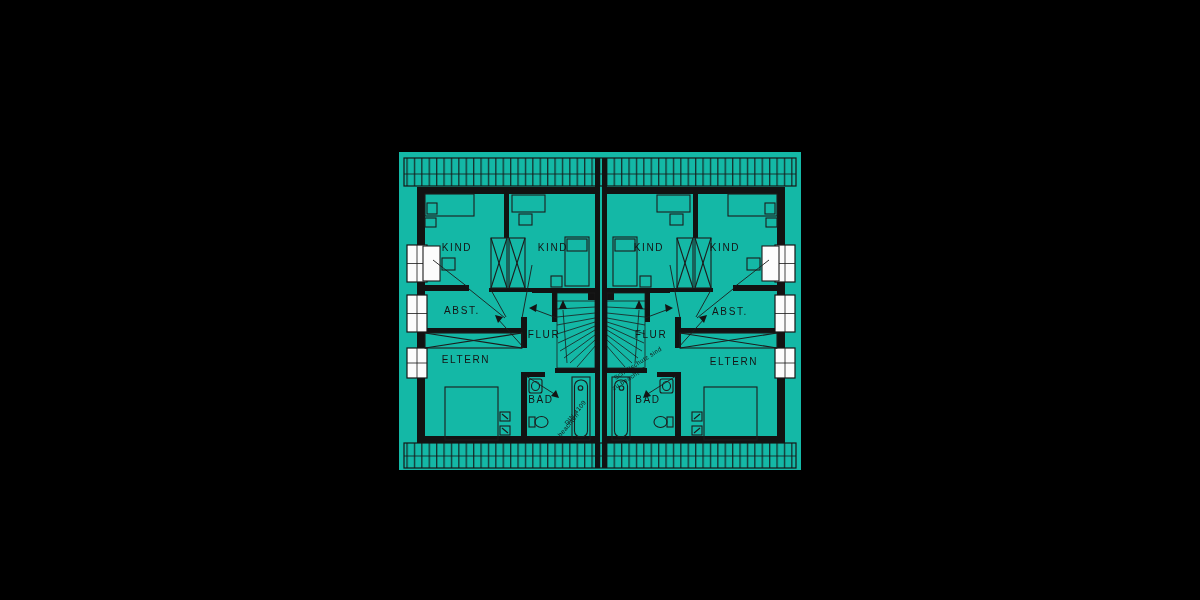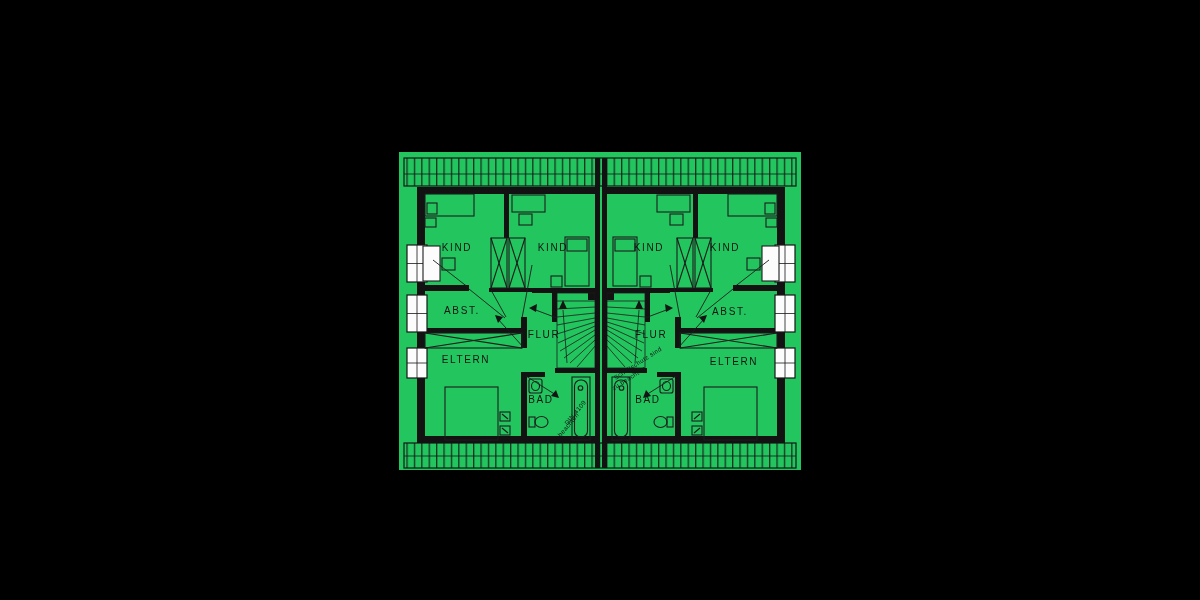--- a/index.html
+++ b/index.html
@@ -1,18 +1,18 @@
 <!DOCTYPE html>
 <html><head>
 <meta charset="utf-8">
 <style>
   html,body{margin:0;padding:0;background:#000;}
   .canvas{position:relative;width:1200px;height:600px;background:#000;overflow:hidden;
           font-family:"Liberation Sans", sans-serif;}
-  .paper{position:absolute;left:399px;top:152px;width:402px;height:318px;background:#22c55e;}
+  .paper{position:absolute;left:399px;top:152px;width:402px;height:318px;background:#14b8a6;}
   svg{display:block;width:100%;height:100%;}
   svg text{font-family:"Liberation Sans", sans-serif;fill:#141414;}
   .room-label{font-size:10px;letter-spacing:1.6px;}
   .note-label{font-size:6.3px;letter-spacing:0.4px;}
   .wall{fill:#121212;stroke:none;}
   .thin{fill:none;stroke:#1c1c1c;stroke-width:1.1;}
   .thin-f{fill:#fcfcfc;stroke:#1c1c1c;stroke-width:1.1;}
   .door{stroke:#1c1c1c;stroke-width:0.9;fill:none;}
   .tread{stroke:#1c1c1c;stroke-width:0.8;fill:none;}
   .arrow{fill:#141414;stroke:none;}

